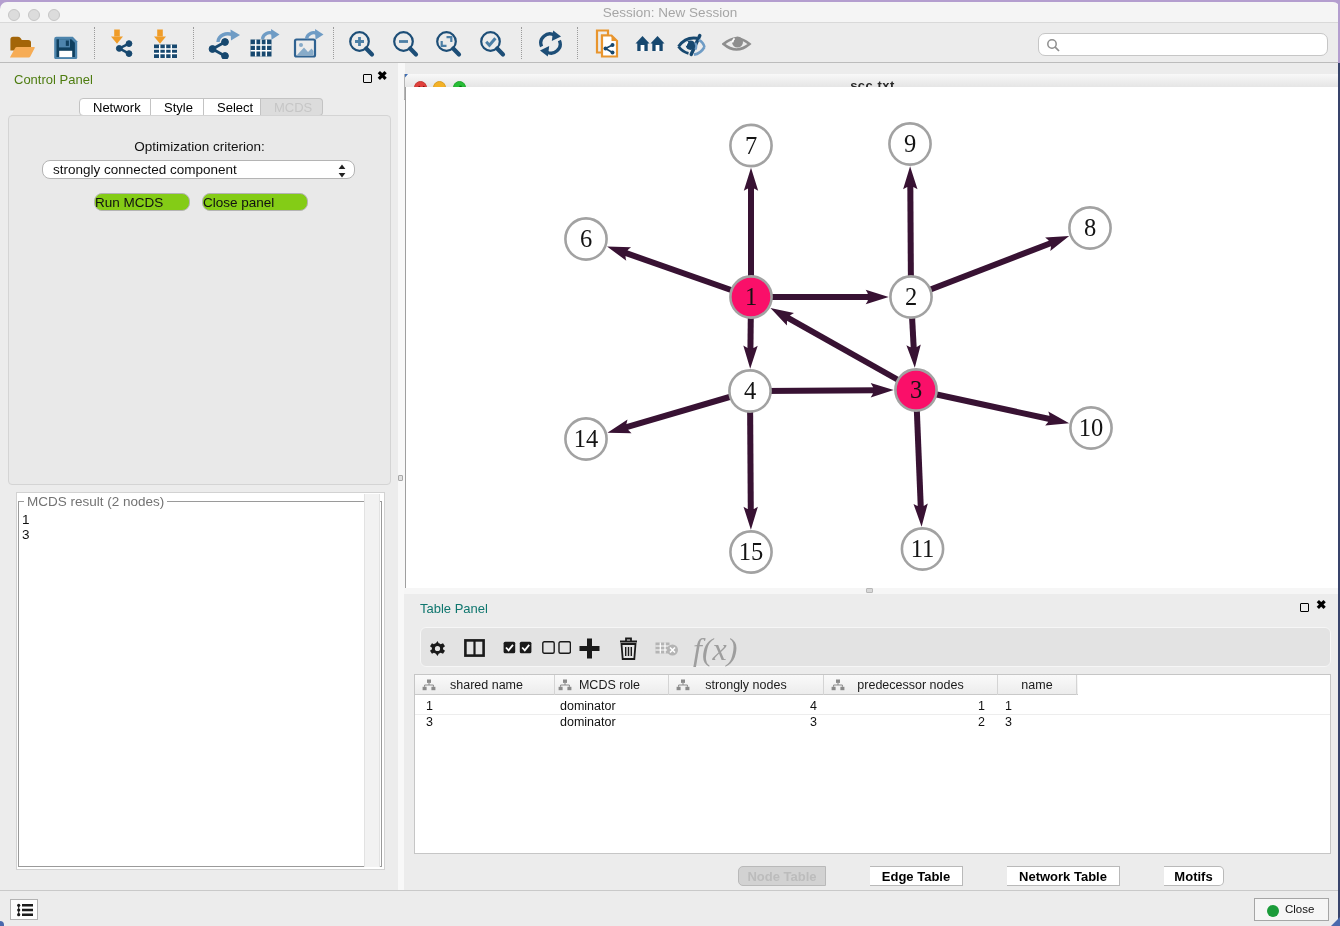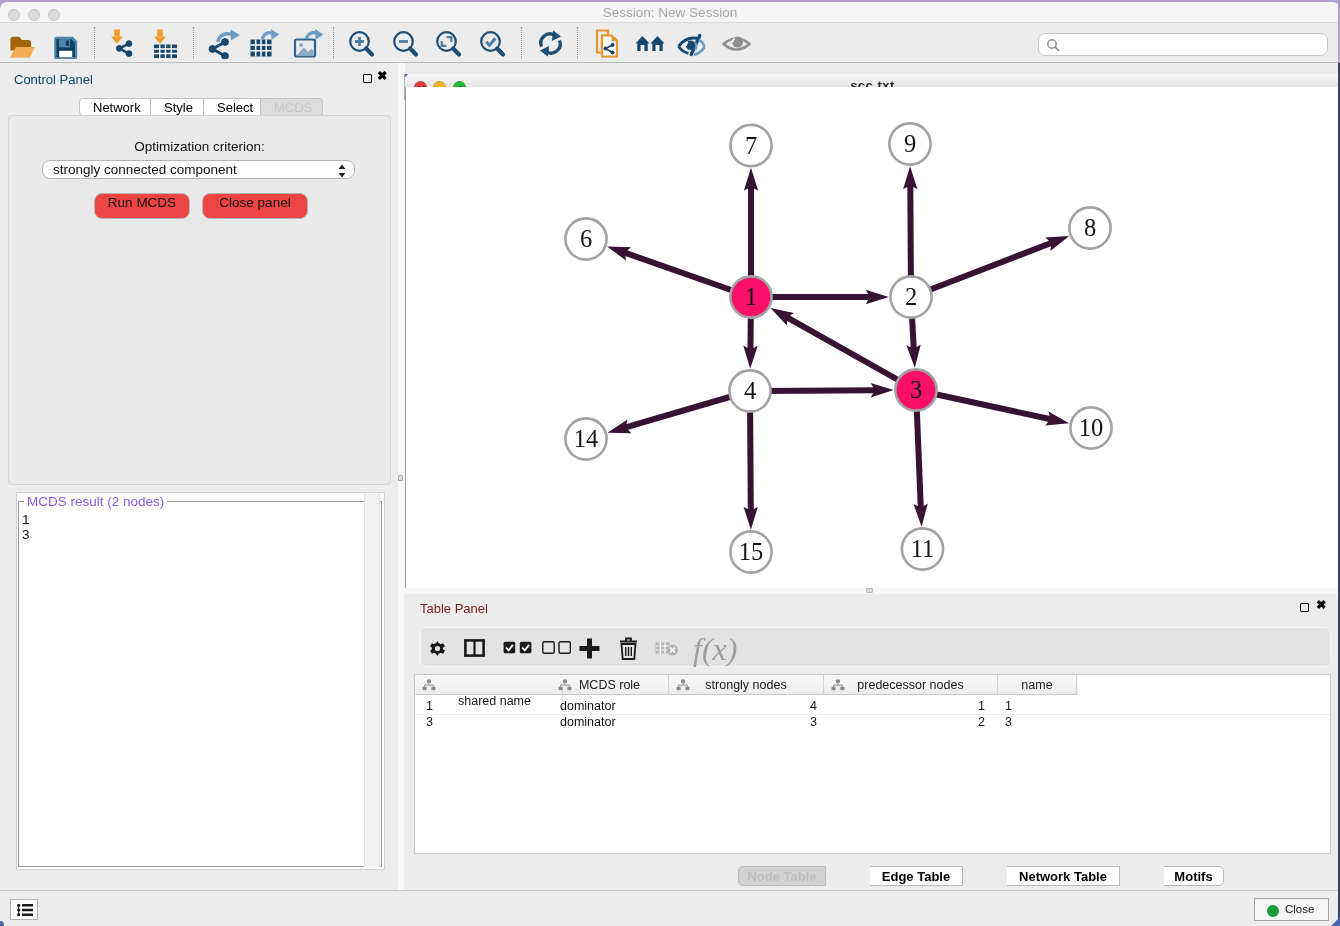--- a/index.html
+++ b/index.html
@@ -10,47 +10,47 @@
 #nright { position:absolute; right:0; top:63px; width:2px; height:863px; background:#38436b; z-index:50; }
 #titlebar { position:absolute; left:0; top:2px; width:1340px; height:21px; background:#f5f5f5; border-radius:7px 7px 0 0; border-bottom:1px solid #d9d9d9; }
 .tl { position:absolute; top:7px; width:12px; height:12px; border-radius:50%; background:#dcdcdc; border:1px solid #c6c6c6; }
 #wtitle { position:absolute; left:0; right:0; top:3px; text-align:center; font-size:13.5px; color:#a6a6a6; }
 #toolbar { position:absolute; left:0; top:24px; width:1340px; height:39px; background:#ececec; border-bottom:1px solid #bcbcbc; }
 .sep { position:absolute; top:3px; height:32px; width:1px; border-left:1px dotted #9b9b9b; }
 .tbi { position:absolute; top:5px; width:30px; height:30px; }
 #search { position:absolute; left:1038px; top:9px; width:290px; height:23px; background:#fff; border:1px solid #c6c6c6; border-radius:7px; }
 
 #cp { position:absolute; left:0; top:63px; width:392px; height:827px; background:#ececec; }
-#cp-title { position:absolute; left:14px; top:9px; font-size:13px; color:#0c4a6e; }
+#cp-title { position:absolute; left:14px; top:9px; font-size:13px; color:#4d7c0f; }
 #cp-tabs { position:absolute; left:79px; top:35px; height:18px; font-size:13px; }
 .tab { float:left; height:18px; line-height:17px; padding:0 13px; background:#fff; border:1px solid #c3c3c3; border-left:none; color:#000; text-align:center; }
 .tab.first { border-left:1px solid #c3c3c3; border-radius:4px 0 0 4px; }
 .tab.sel { background:#dcdcdc; color:#c6c6c6; border-radius:0 4px 4px 0; }
 #cp-panel { position:absolute; left:8px; top:52px; width:383px; height:370px; background:#e9e9e9; border:1px solid #d4d4d4; border-radius:4px; }
 #opt-label { position:absolute; left:8px; width:383px; top:76px; text-align:center; font-size:13.5px; color:#111; }
 #dropdown { position:absolute; left:42px; top:97px; width:313px; height:19px; background:#fff; border:1px solid #b4b4b4; border-radius:8px; font-size:13.5px; line-height:18px; padding-left:10px; color:#111; }
-.btn { position:absolute; top:130px; height:26px; background:#ef4444; border:1px solid #b4b4b4; border-radius:8px; font-size:13.5px; line-height:17px; text-align:center; color:#111; }
+.btn { position:absolute; top:130px; height:18px; background:#84cc16; border:1px solid #b4b4b4; border-radius:8px; font-size:13.5px; line-height:17px; color:#111; }
 #mcds-white { position:absolute; left:16px; top:429px; width:369px; height:378px; background:#fff; border:1px solid #d2d2d2; }
 #fieldset { position:absolute; left:18px; top:438px; width:364px; height:366px; border:1px solid #9a9a9a; }
-#fs-legend { position:absolute; left:24px; top:431px; background:#fff; padding:0 3px; font-size:13.5px; color:#8b5cf6; }
+#fs-legend { position:absolute; left:24px; top:431px; background:#fff; padding:0 3px; font-size:13.5px; color:#737373; }
 #fs-sb { position:absolute; left:364px; top:431px; width:16px; height:373px; background:#f2f2f2; border-left:1px solid #e2e2e2; border-right:1px solid #e2e2e2; }
 .fstxt { position:absolute; left:22px; font-size:13.5px; color:#111; }
 #vsplit { position:absolute; left:392px; top:63px; width:13px; height:827px; background:linear-gradient(90deg,#ececec 0 45%,#f8f8f8 45% 100%); }
 #vgrip { position:absolute; left:6px; top:411.5px; width:5px; height:6px; background:#e2e2e2; border:1px solid #a8a8a8; border-radius:1px; }
 
 #netwin { position:absolute; left:404px; top:64px; width:936px; height:530px; }
 #net-title { position:absolute; left:0; top:10px; width:100%; height:26px; background:linear-gradient(#f8f8f8,#d4d4d4); border-bottom:1px solid #989898; border-left:1px solid #b5b5b5; }
 #net-title .t { position:absolute; left:0; right:0; top:4px; text-align:center; font-size:13px; font-weight:bold; color:#2a2a2a; letter-spacing:0.5px;}
 .mtl { position:absolute; top:6.5px; width:13px; height:13px; border-radius:50%; }
 #canvas { position:absolute; left:1px; top:23px; width:935px; height:501px; background:#fff; border-left:1px solid #9f9f9f; }
 #net-bottom { position:absolute; left:0px; top:524px; width:936px; height:6px; background:#f6f6f6; }
 #net-grip { position:absolute; left:462px; top:0px; width:7px; height:5px; background:#d8d8d8; border:1px solid #b8b8b8; border-radius:1px; }
 
 #tp { position:absolute; left:404px; top:594px; width:936px; height:296px; background:#ececec; }
-#tp-title { position:absolute; left:16px; top:7px; font-size:13px; color:#7f1d1d; }
+#tp-title { position:absolute; left:16px; top:7px; font-size:13px; color:#0f766e; }
 #tp-toolbar { position:absolute; left:16px; top:33px; width:911px; height:40px; background:#e3e3e3; border:1px solid #f6f6f6; border-radius:6px; }
 #tp-table { position:absolute; left:10px; top:80px; width:917px; height:180px; background:#fff; border:1px solid #c6c6c6; }
 #tp-thead { position:absolute; left:0; top:0; width:663px; height:20px; background:linear-gradient(#fafafa,#ececec); border-bottom:1px solid #c9c9c9; font-size:12.5px; color:#1a1a1a; }
 .th { position:absolute; top:0; height:20px; border-right:1px solid #d4d4d4; text-align:center; line-height:20px; }
 .hico { position:absolute; top:4px; }
 .rowtxt { position:absolute; font-size:12.5px; color:#111; height:16px; line-height:16px; }
 #tp-tabs { position:absolute; left:290px; top:272px; height:20px; font-size:13px; font-weight:bold; }
 .ttab { float:left; height:20px; line-height:19px; background:#fff; border:1px solid #b9b9b9; border-left:none; color:#000; text-align:center;margin-left:44px; }
 .ttab.first { border-left:1px solid #b9b9b9; border-radius:5px 0 0 5px; background:#d2d2d2; color:#bcbcbc; }
 .ttab.last { border-radius:0 5px 5px 0; }
@@ -345,21 +345,21 @@
     <svg style="position:absolute;left:234px;top:14px;" width="24" height="14" viewBox="0 0 24 14">
         <rect x="0.5" y="0.5" width="14" height="11" fill="#b4b4b4"></rect>
         <path d="M0.5 4 h14 M0.5 8 h14 M5.3 0.5 v11 M10 0.5 v11" stroke="#fff" stroke-width="1.2"></path>
         <circle cx="17.5" cy="8" r="5.5" fill="#b4b4b4"></circle>
         <path d="M15 5.5 l5 5 M20 5.5 l-5 5" stroke="#fff" stroke-width="1.6"></path>
       </svg>
     <div style="position:absolute;left:272px;top:3px;font-family:'Liberation Serif',serif;font-style:italic;font-size:32px;color:#9e9e9e;">f(x)</div>
   </div>
   <div id="tp-table">
     <div id="tp-thead">
-      <div class="th" style="left:12px;width:136px;margin-top:16px;">shared name</div>
+      <div class="th" style="left:4px;width:136px;">shared name</div>
       <div class="th" style="left:136px;width:118px;">MCDS role</div>
       <div class="th" style="left:254px;width:155px;">strongly nodes</div>
       <div class="th" style="left:409px;width:174px;">predecessor nodes</div>
       <div class="th" style="left:583px;width:79px;">name</div>
       <svg class="hico" style="left:7px;" width="14" height="12" viewBox="0 0 14 12">
           <rect x="5" y="0.5" width="4" height="3.4" fill="#8a8a8a"></rect>
           <rect x="0.6" y="7.8" width="4" height="3.4" fill="#8a8a8a"></rect>
           <rect x="9.4" y="7.8" width="4" height="3.4" fill="#8a8a8a"></rect>
           <path d="M7 4 v2 M2.6 7.8 V6 h8.8 v1.8" stroke="#8a8a8a" fill="none"></path>
         </svg>

